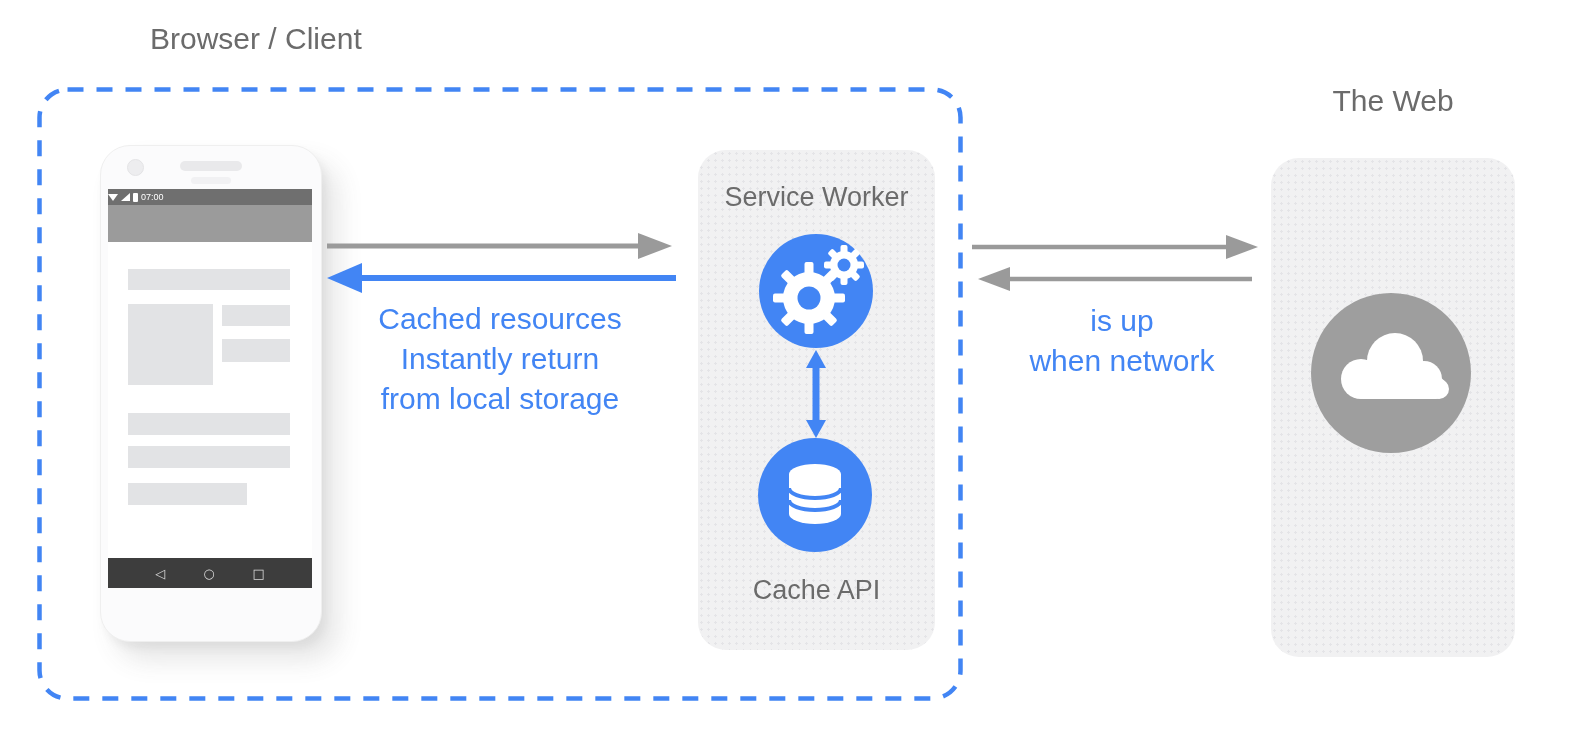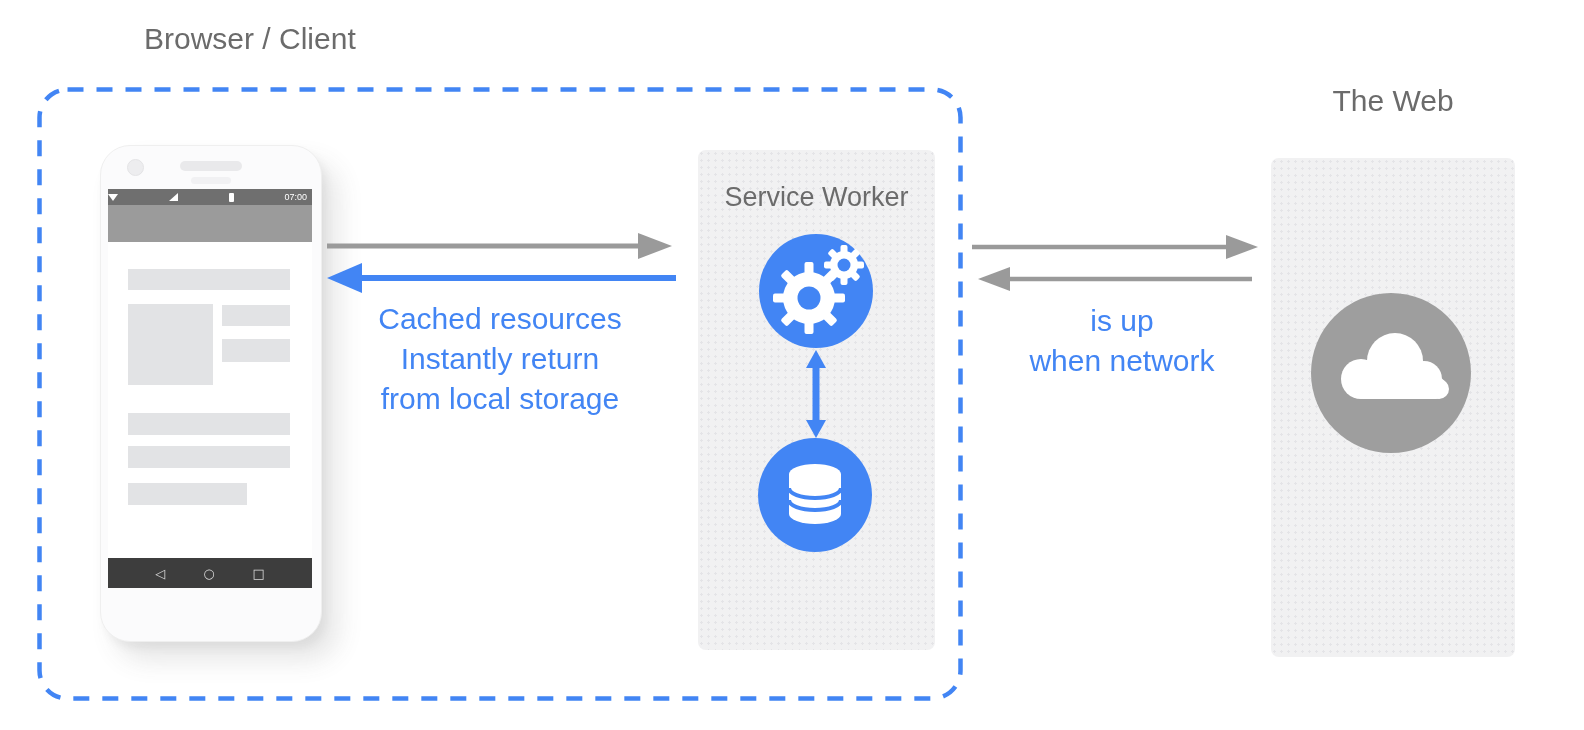--- a/index.html
+++ b/index.html
@@ -18,52 +18,52 @@
     left:100px;top:145px;width:220px;height:495px;background:#fbfbfc;border-radius:30px;
     border:1px solid #efefef;
     box-shadow:16px 18px 26px rgba(80,80,80,.14), 4px 6px 10px rgba(0,0,0,.05);
   }
   .phone-camera{left:26px;top:13px;width:15px;height:15px;border-radius:50%;background:#ededef;border:1px solid #e4e4e6;}
   .phone-speaker{left:79px;top:15px;width:62px;height:10px;border-radius:6px;background:#e9e9eb;}
   .phone-grill{left:90px;top:31px;width:40px;height:7px;border-radius:4px;background:#f1f1f3;}
   .phone-screen{left:7px;top:43px;width:204px;height:399px;background:#ffffff;overflow:hidden;}
   .statusbar{
     left:0;top:0;width:204px;height:16px;background:#6f6f6f;
-    display:flex;align-items:center;justify-content:space-between;gap:3px;padding-right:5px;box-sizing:border-box;
+    display:flex;align-items:center;justify-content:flex-start;gap:3px;padding-right:5px;box-sizing:border-box;
   }
   .wifi-tri{width:0;height:0;border-left:5px solid transparent;border-right:5px solid transparent;border-top:7px solid #ffffff;}
   .sig-tri{width:0;height:0;border-left:9px solid transparent;border-bottom:8px solid #ffffff;}
   .battery{width:5px;height:9px;background:#ffffff;border-radius:1px;}
   .status-time{color:#ffffff;font-size:9px;letter-spacing:0;}
   .appbar{left:0;top:16px;width:204px;height:37px;background:#9b9b9b;}
   .phone-content{left:0;top:53px;width:204px;height:316px;background:#ffffff;}
   .wf{position:absolute;background:#e2e3e5;}
   .navbar{
     left:0;top:369px;width:204px;height:30px;background:#3d3d3d;
     display:flex;align-items:center;justify-content:center;gap:38px;
   }
   .nav-glyph{color:#d9d9d9;font-size:13px;line-height:1;font-family:"DejaVu Sans", sans-serif;}
 
   
   .panel{
-    background:#f1f1f2;border-radius:8px;
+    background:#f1f1f2;border-radius:28px;
     background-image:radial-gradient(circle,#e4e4e7 1px,transparent 1.3px);
     background-size:7px 7px;
   }
   .sw-box{left:698px;top:150px;width:237px;height:500px;}
   .web-box{left:1271px;top:158px;width:244px;height:499px;}
   .panel-title{position:absolute;width:100%;text-align:center;color:#6b6b6b;font-size:27px;font-weight:400;}
   .blue-circle{position:absolute;border-radius:50%;background:#4285f4;}
   .gear-circle{left:61px;top:84px;width:114px;height:114px;}
   .db-circle{left:60px;top:288px;width:114px;height:114px;}
   .web-circle{position:absolute;left:40px;top:135px;width:160px;height:160px;border-radius:50%;background:#9e9e9e;}
 
   .note-left{left:350px;top:299px;width:300px;}
   .note-right{left:972px;top:301px;width:300px;}
-  .title-browser{left:144px;top:22px;}
+  .title-browser{left:150px;top:22px;}
   .title-web{left:1271px;top:84px;width:244px;text-align:center;}
 </style>
 </head>
 <body>
 
 <div class="canvas">
 
   <div class="abs gray-title title-browser">Browser / Client</div>
   <div class="abs gray-title title-web">The Web</div>
 
@@ -136,20 +136,21 @@
       <svg width="114" height="114" viewBox="0 0 114 114">
         <g>
           <path d="M31,36 L31,76 A26,10 0 0 0 83,76 L83,36 Z" fill="#ffffff"></path>
           <ellipse cx="57" cy="36" rx="26" ry="10" fill="#ffffff"></ellipse>
           <path d="M31,50 A26,10 0 0 0 83,50" fill="none" stroke="#4285f4" stroke-width="4"></path>
           <path d="M31,62 A26,10 0 0 0 83,62" fill="none" stroke="#4285f4" stroke-width="4"></path>
         </g>
       </svg>
     </div>
 
+    <div class="panel-title" style="top:425px;">Cache API</div>
   </div>
 
   <div class="abs panel web-box">
     <div class="web-circle">
       <svg width="160" height="160" viewBox="0 0 160 160">
         <g fill="#ffffff">
           <circle cx="50" cy="86" r="20"></circle>
           <circle cx="84" cy="68" r="28"></circle>
           <circle cx="113" cy="86" r="18"></circle>
           <circle cx="128" cy="96" r="10"></circle>

